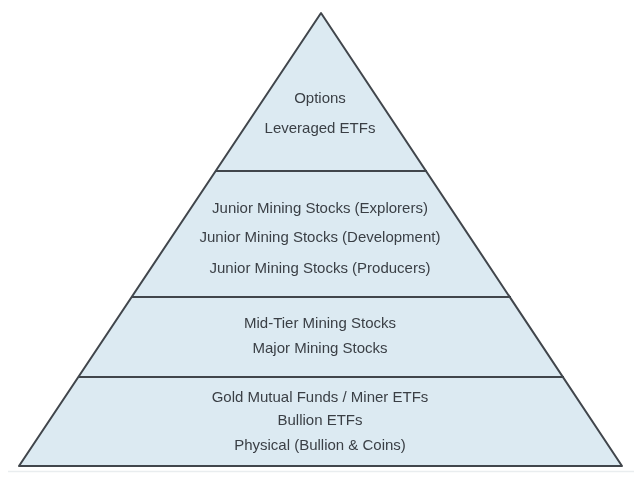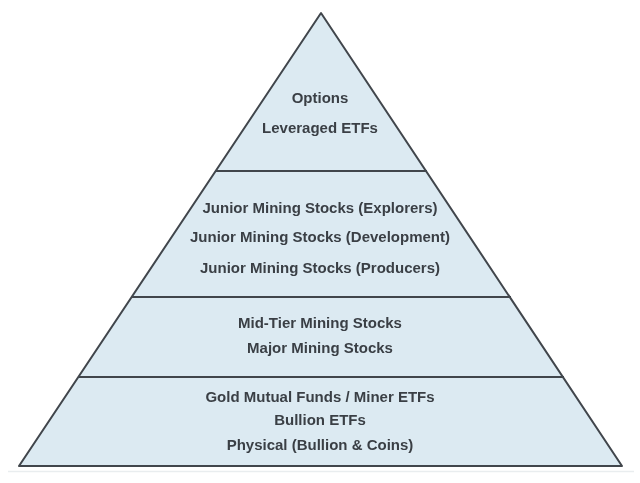--- a/index.html
+++ b/index.html
@@ -7,21 +7,20 @@
     padding: 0;
     width: 640px;
     height: 483px;
     background: #ffffff;
     overflow: hidden;
   }
   .stage {
     position: relative;
     width: 640px;
     height: 483px;
-    font-weight: bold;
   }
   svg text {
     font-family: "Liberation Sans", sans-serif;
     font-size: 15px;
     text-anchor: middle;
   }
 </style>
 </head>
 <body>
 

